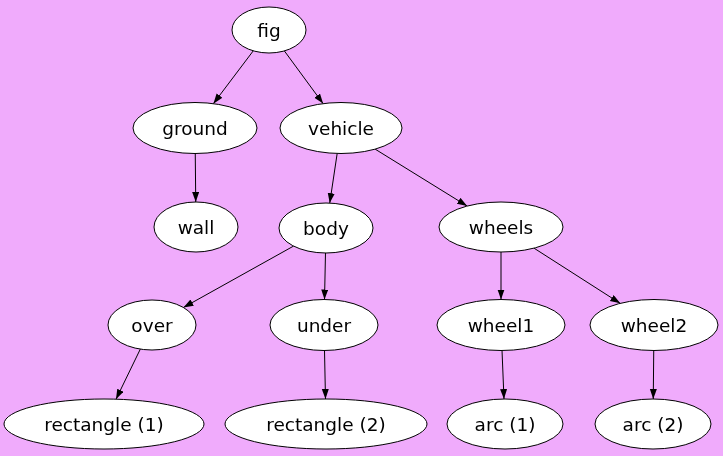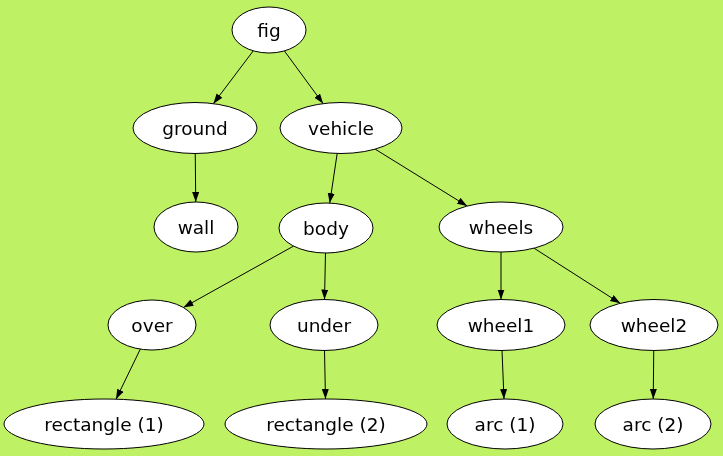--- a/index.html
+++ b/index.html
@@ -3,21 +3,21 @@
 <meta charset="utf-8">
 <style>
   html, body {
     margin: 0;
     padding: 0;
     background: #ffffff;
   }
   .diagram-wrap {
     width: 723px;
     height: 456px;
-    background: #bef264;
+    background: #f0abfc;
     overflow: hidden;
   }
   svg {
     display: block;
   }
   .node-ellipse {
     fill: #ffffff;
     stroke: #000000;
     stroke-width: 1;
   }

